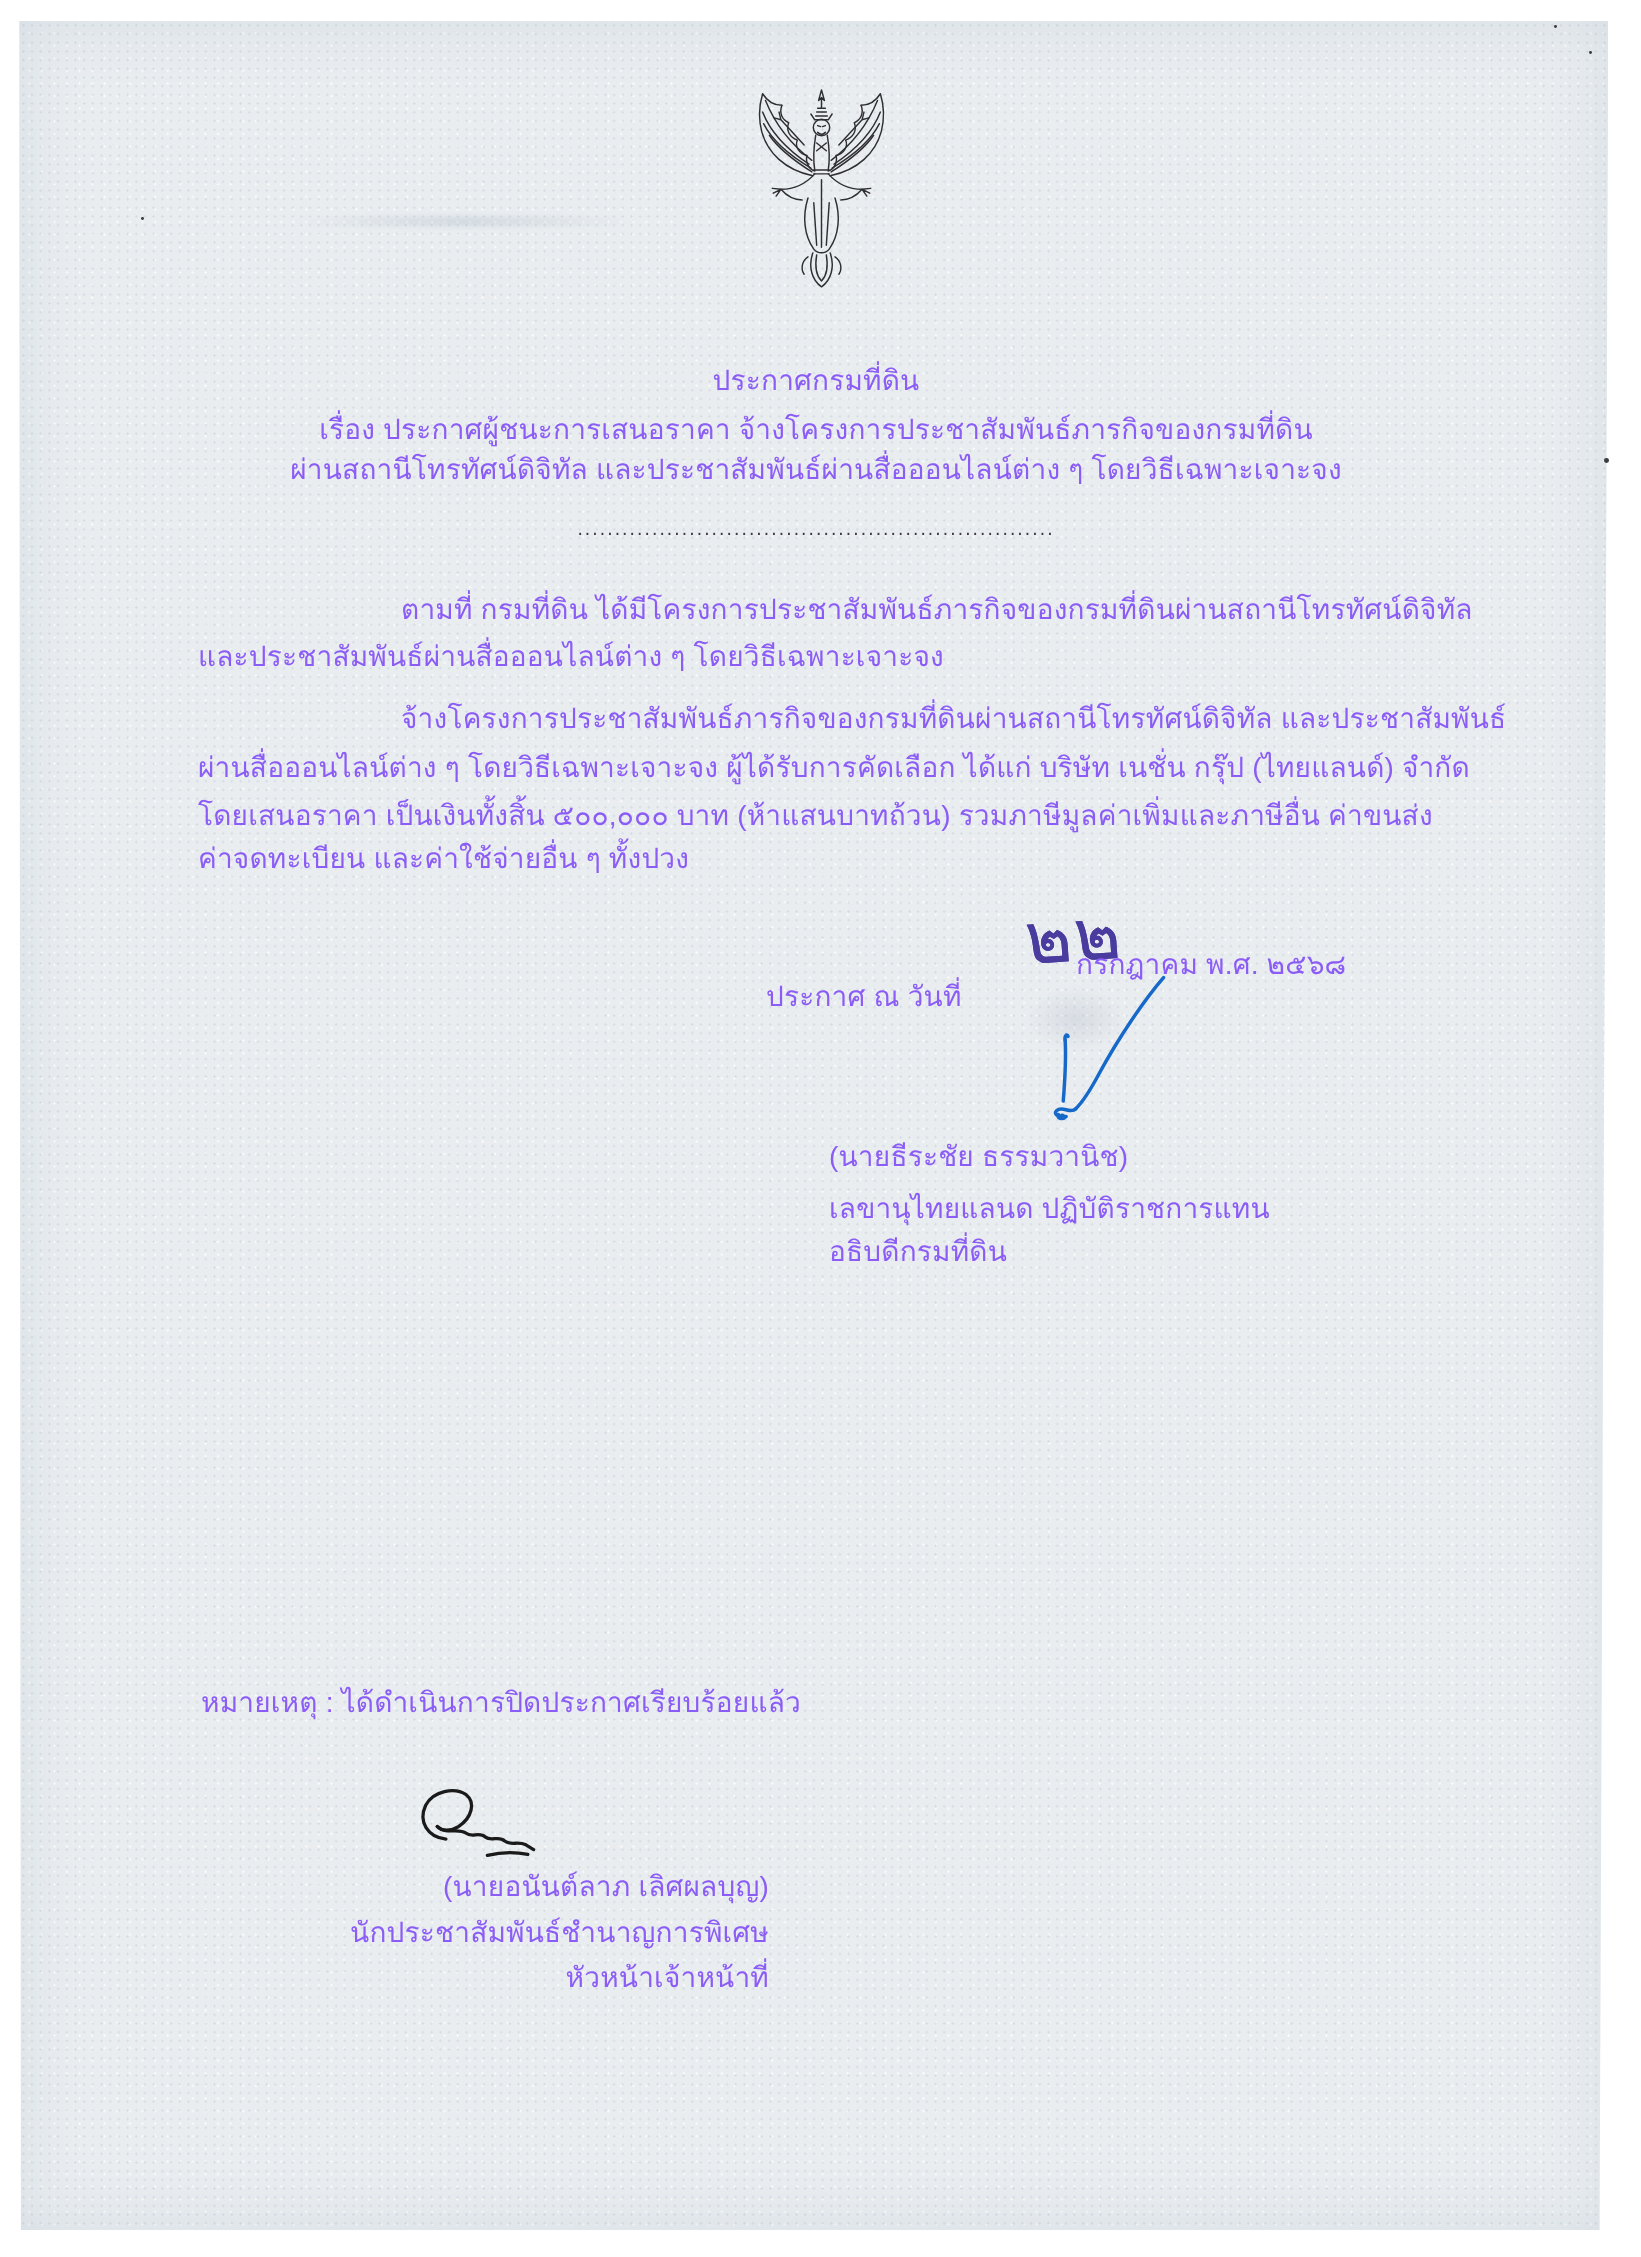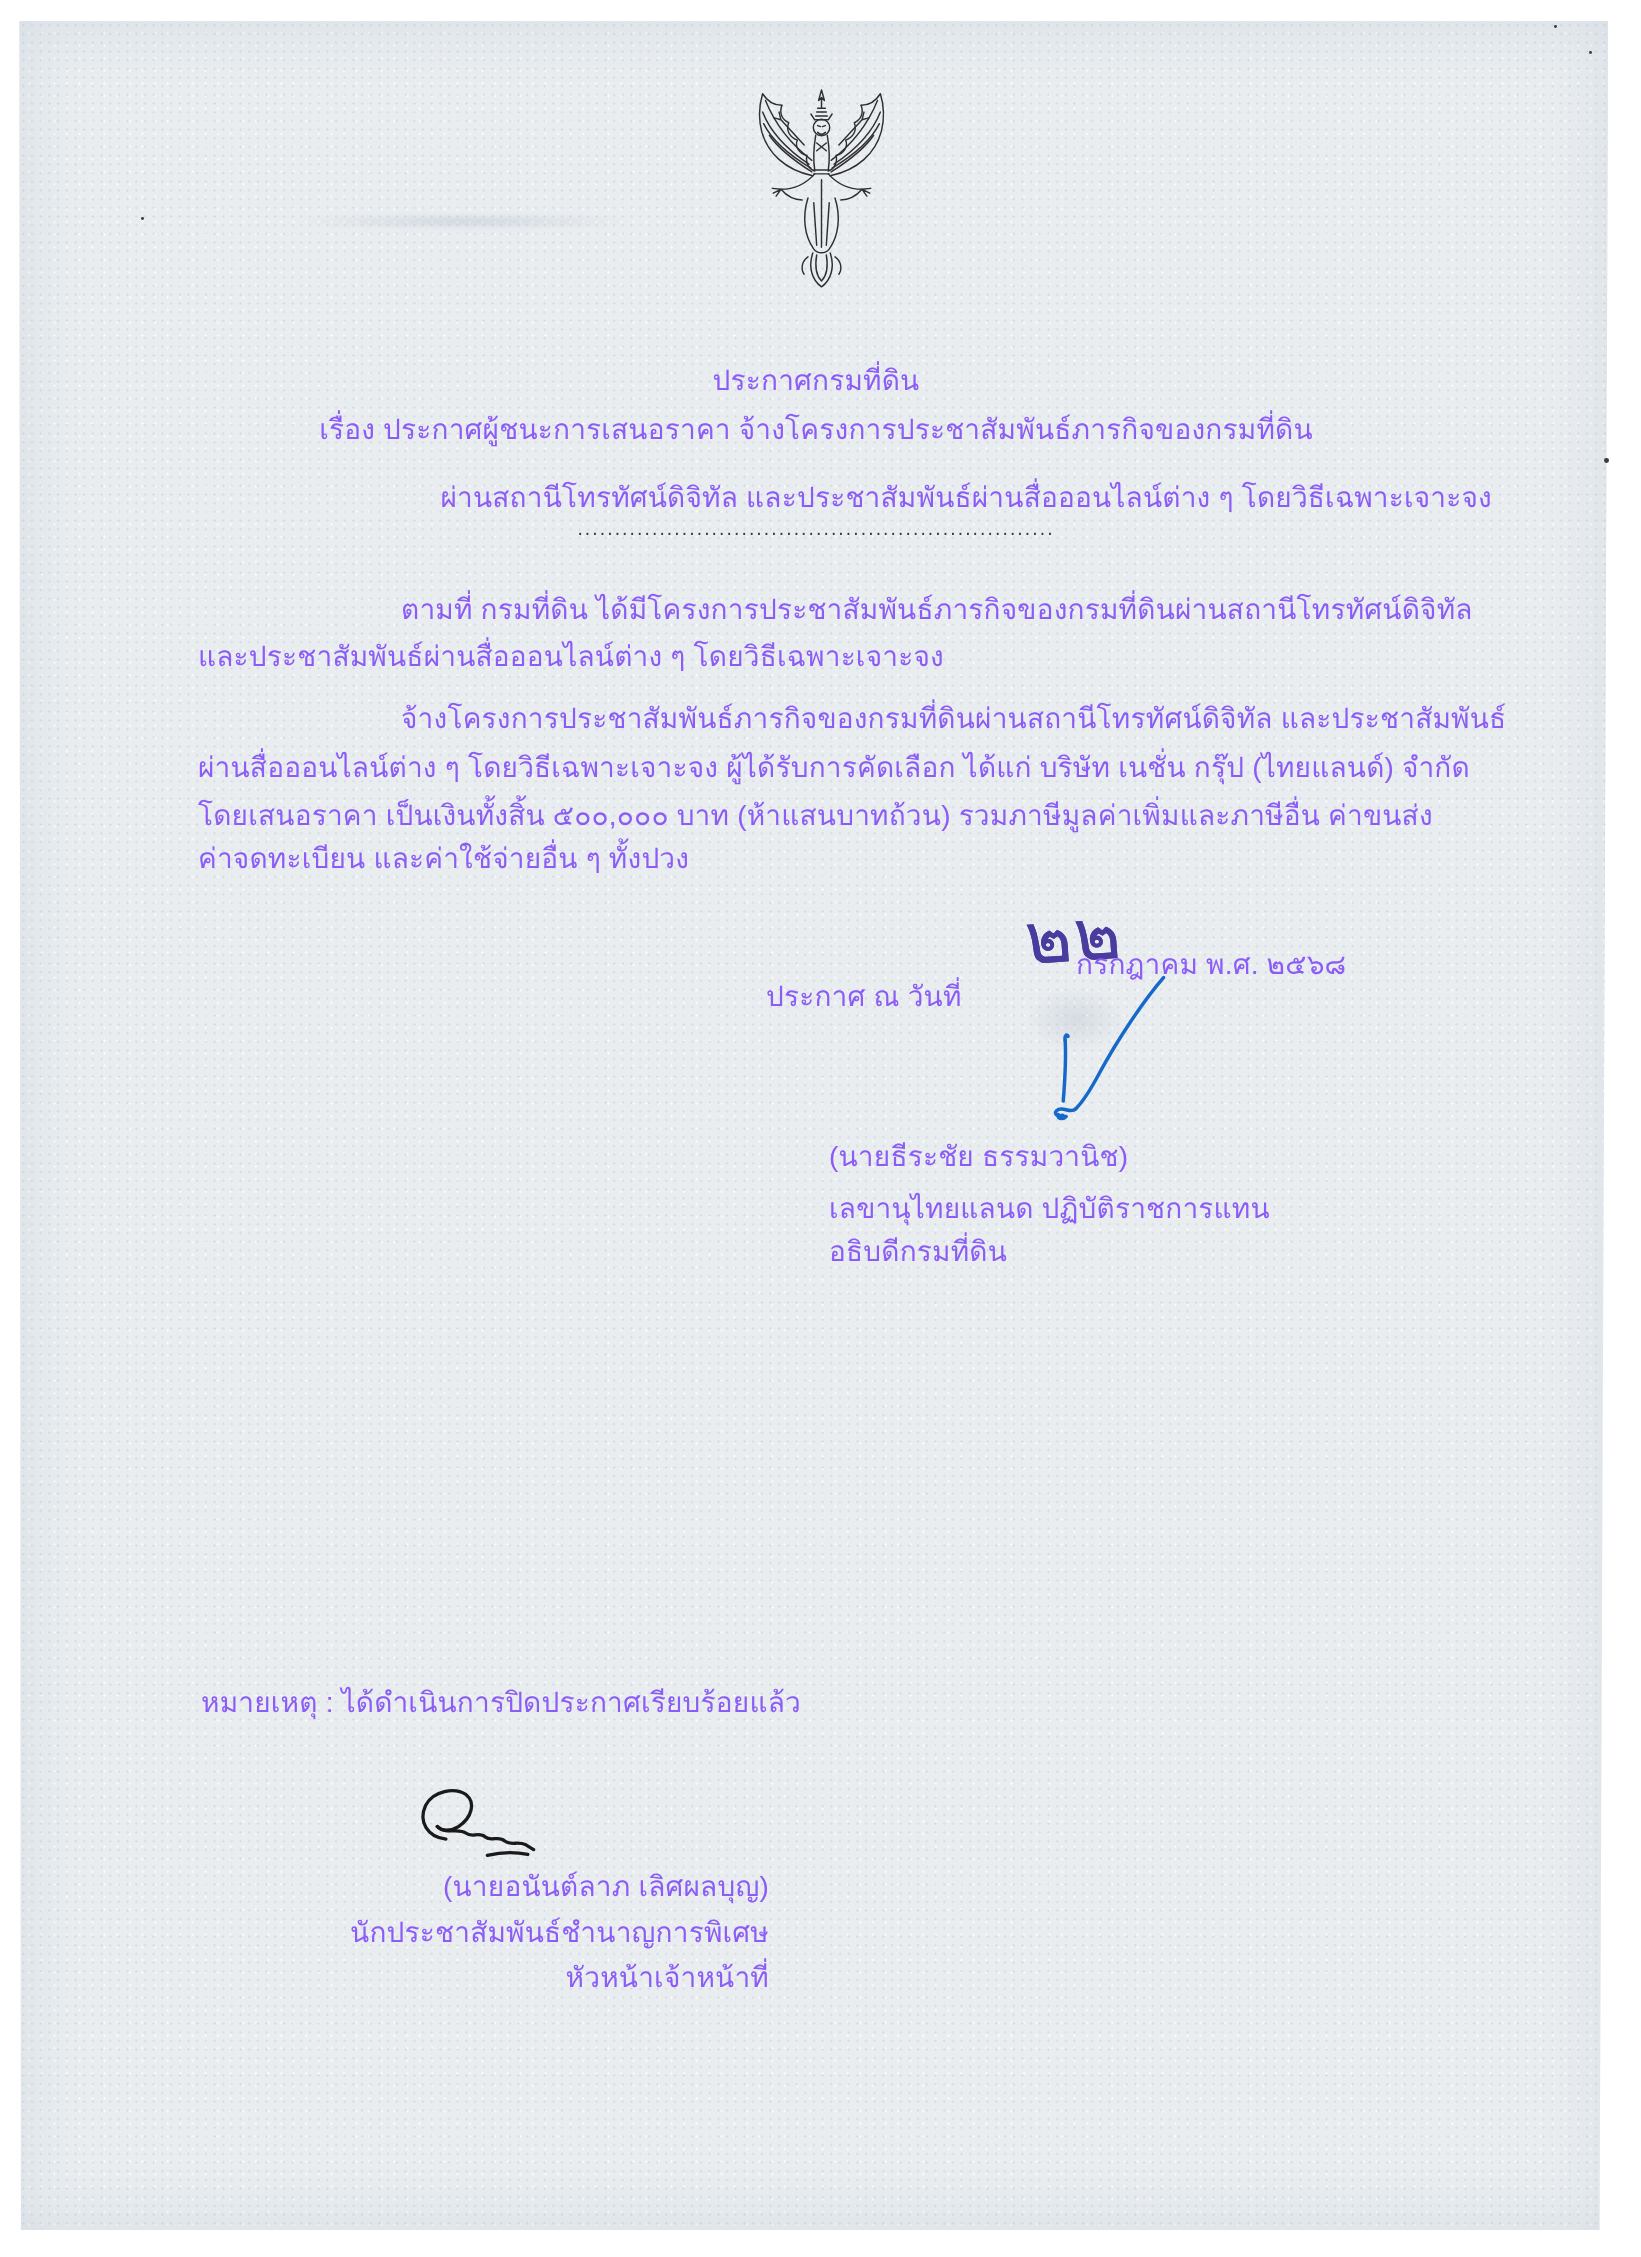--- a/index.html
+++ b/index.html
@@ -75,21 +75,21 @@
   <path d="M64,106 l-9,-1 M64,106 l-8,4 M64,106 l-5,7 M148,106 l9,-1 M148,106 l8,4 M148,106 l5,7"></path>
   <path d="M92,115 C86,134 88,154 98,168 M120,115 C126,134 124,154 114,168 M98,168 C102,173 110,173 114,168"></path>
   <path d="M106,96 L106,166 M98,120 L101,164 M114,120 L111,164"></path>
   <path d="M97,172 C92,186 96,200 106,207 C116,200 120,186 115,172"></path>
   <path d="M101,174 C99,186 101,196 106,201 C111,196 113,186 111,174"></path>
   <path d="M92,176 C86,180 84,188 88,194 M120,176 C126,180 128,188 124,194"></path>
 </svg>
 
 <div class="txt center-line" style="top:359px;">ประกาศกรมที่ดิน</div>
 <div class="txt center-line" style="top:408px;">เรื่อง  ประกาศผู้ชนะการเสนอราคา จ้างโครงการประชาสัมพันธ์ภารกิจของกรมที่ดิน</div>
-<div class="txt center-line" style="top:476px;text-align:right;">ผ่านสถานีโทรทัศน์ดิจิทัล และประชาสัมพันธ์ผ่านสื่อออนไลน์ต่าง ๆ โดยวิธีเฉพาะเจาะจง</div>
+<div class="txt center-line" style="top:448px;">ผ่านสถานีโทรทัศน์ดิจิทัล และประชาสัมพันธ์ผ่านสื่อออนไลน์ต่าง ๆ โดยวิธีเฉพาะเจาะจง</div>
 <div class="txt center-line dots" style="top:507px;">................................................................</div>
 
 <div class="txt" style="left:401px;top:588px;">ตามที่ กรมที่ดิน ได้มีโครงการประชาสัมพันธ์ภารกิจของกรมที่ดินผ่านสถานีโทรทัศน์ดิจิทัล</div>
 <div class="txt" style="left:198px;top:635px;">และประชาสัมพันธ์ผ่านสื่อออนไลน์ต่าง ๆ โดยวิธีเฉพาะเจาะจง</div>
 
 <div class="txt" style="left:401px;top:697px;text-align:right;">จ้างโครงการประชาสัมพันธ์ภารกิจของกรมที่ดินผ่านสถานีโทรทัศน์ดิจิทัล และประชาสัมพันธ์</div>
 <div class="txt" style="left:198px;top:746px;">ผ่านสื่อออนไลน์ต่าง ๆ โดยวิธีเฉพาะเจาะจง ผู้ได้รับการคัดเลือก ได้แก่ บริษัท เนชั่น กรุ๊ป (ไทยแลนด์) จำกัด</div>
 <div class="txt" style="left:198px;top:794px;">โดยเสนอราคา เป็นเงินทั้งสิ้น ๕๐๐,๐๐๐ บาท (ห้าแสนบาทถ้วน) รวมภาษีมูลค่าเพิ่มและภาษีอื่น ค่าขนส่ง</div>
 <div class="txt" style="left:198px;top:837px;">ค่าจดทะเบียน และค่าใช้จ่ายอื่น ๆ ทั้งปวง</div>
 

